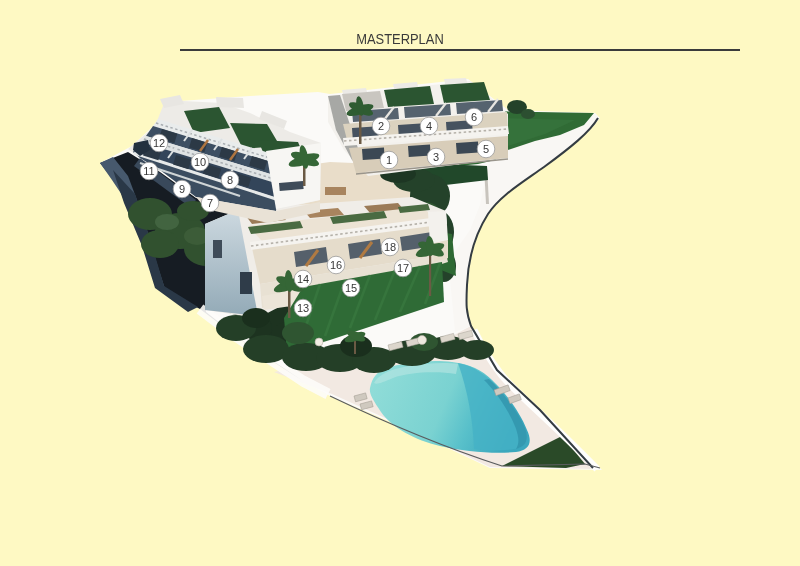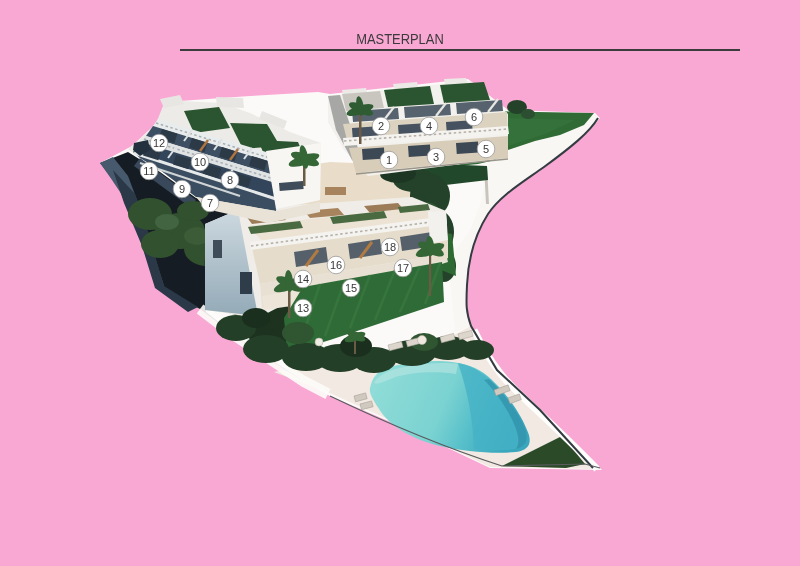--- a/index.html
+++ b/index.html
@@ -1,16 +1,16 @@
 <!DOCTYPE html>
 <html><head>
 <meta charset="utf-8">
 <style>
 html,body{margin:0;padding:0;background:#ffffff;}
-.page{position:relative;width:800px;height:566px;background:#f9a8d4;overflow:hidden;font-family:"Liberation Sans",sans-serif;}
+.page{position:relative;width:800px;height:566px;background:#fef9c3;overflow:hidden;font-family:"Liberation Sans",sans-serif;}
 .title{position:absolute;left:0;top:30px;width:800px;text-align:center;font-size:15px;letter-spacing:0;color:#3a3a3a;transform:scaleX(0.86);transform-origin:center;}
 .rule{position:absolute;left:180px;top:49px;width:560px;height:2px;background:#3b3b3b;}
 </style>
 </head>
 <body>
 <div class="page">
 
 <div class="title">MASTERPLAN</div>
 
 <div class="rule"></div>

